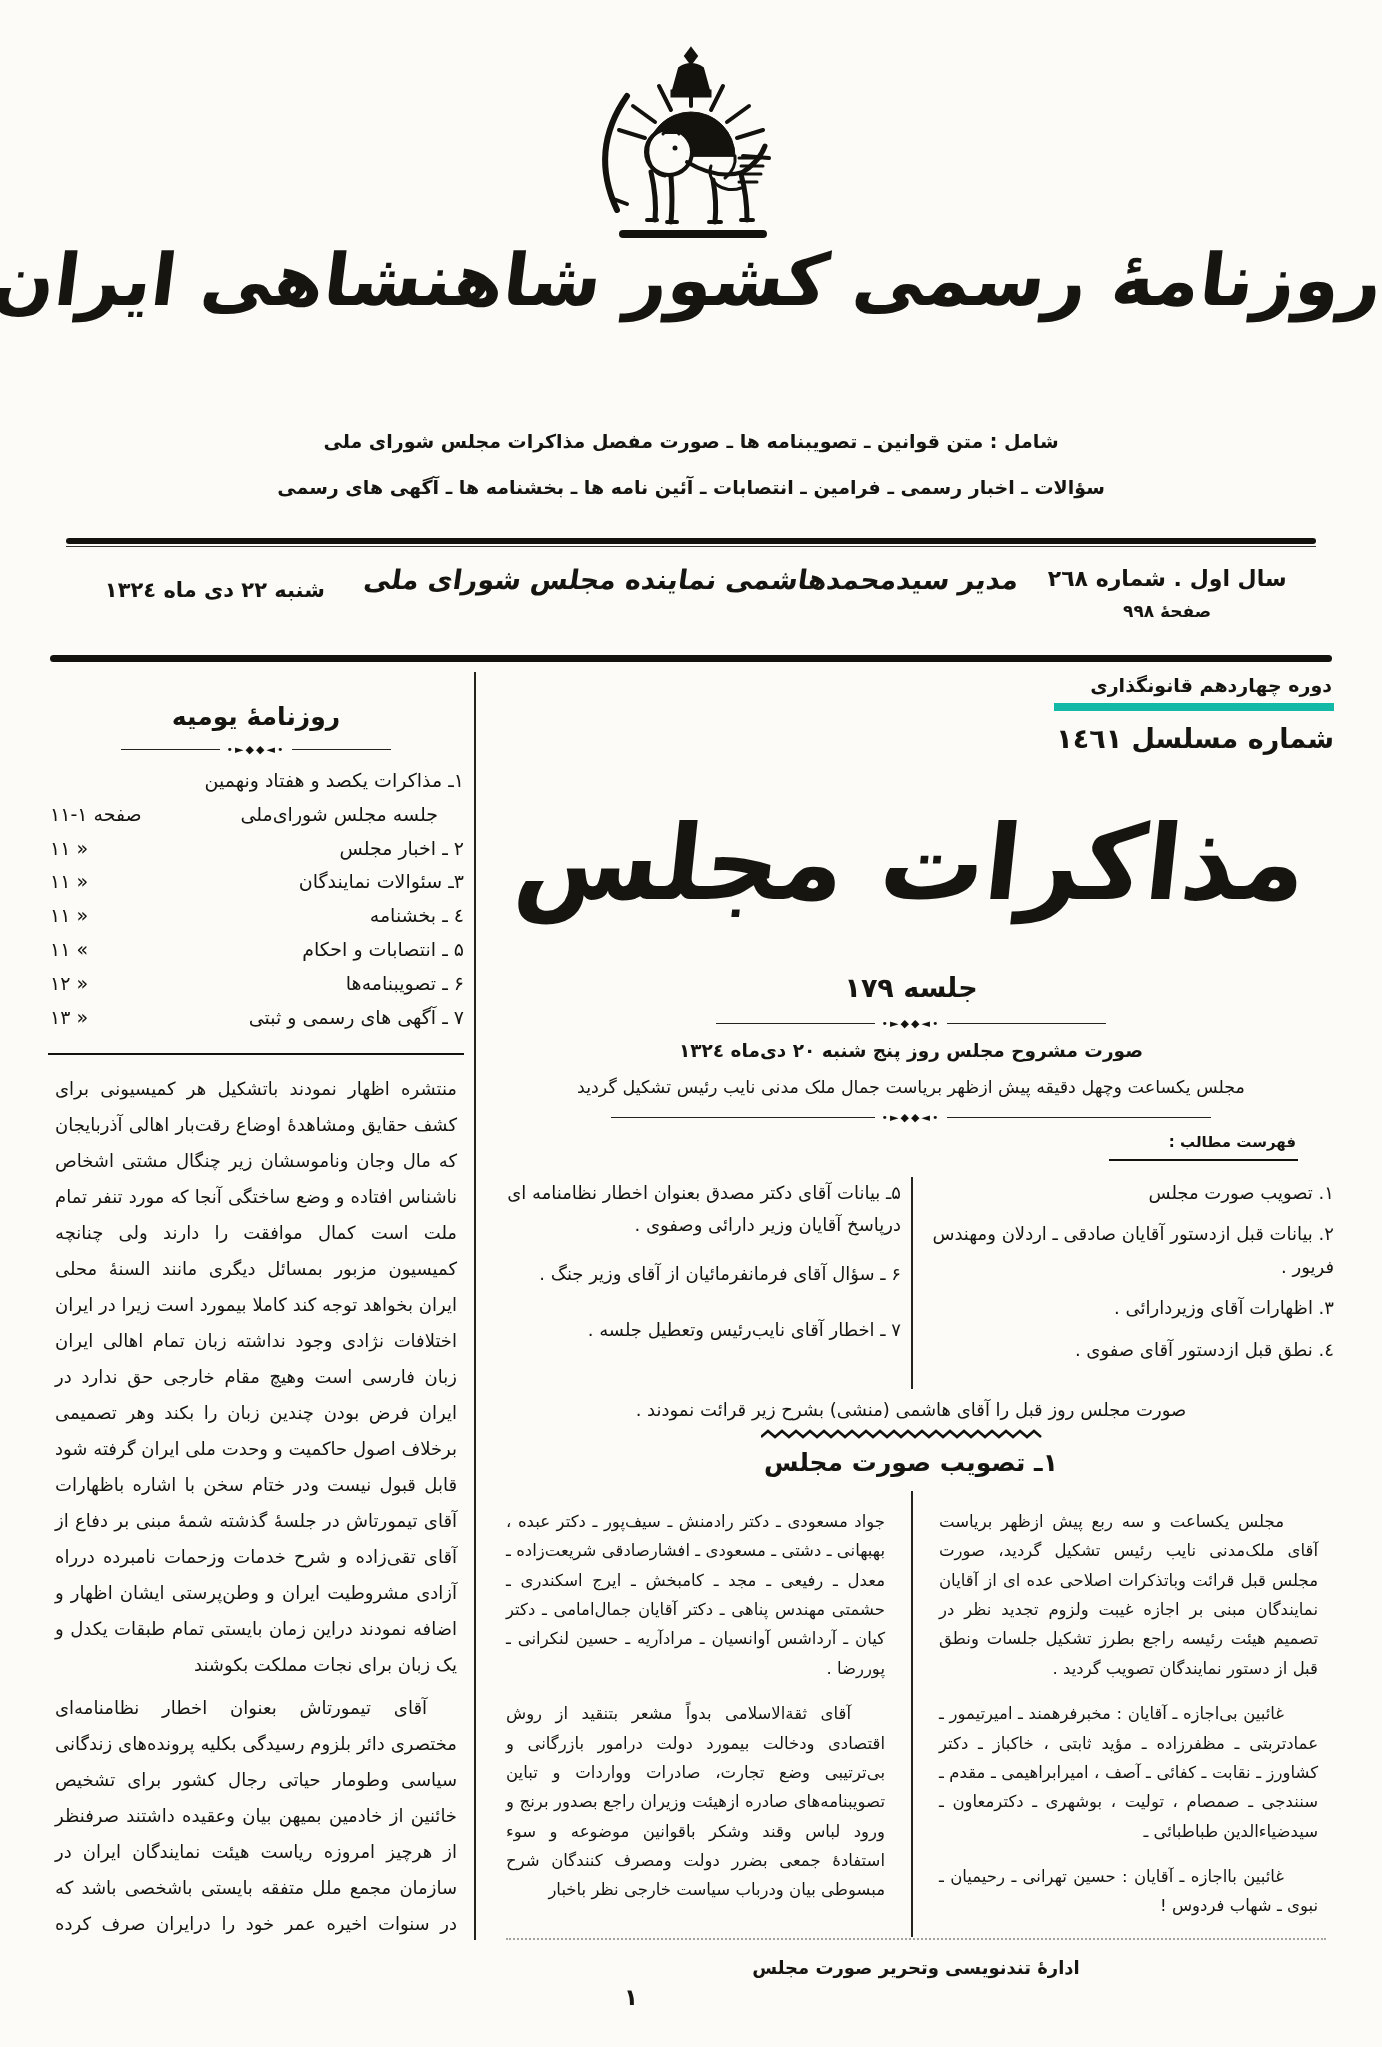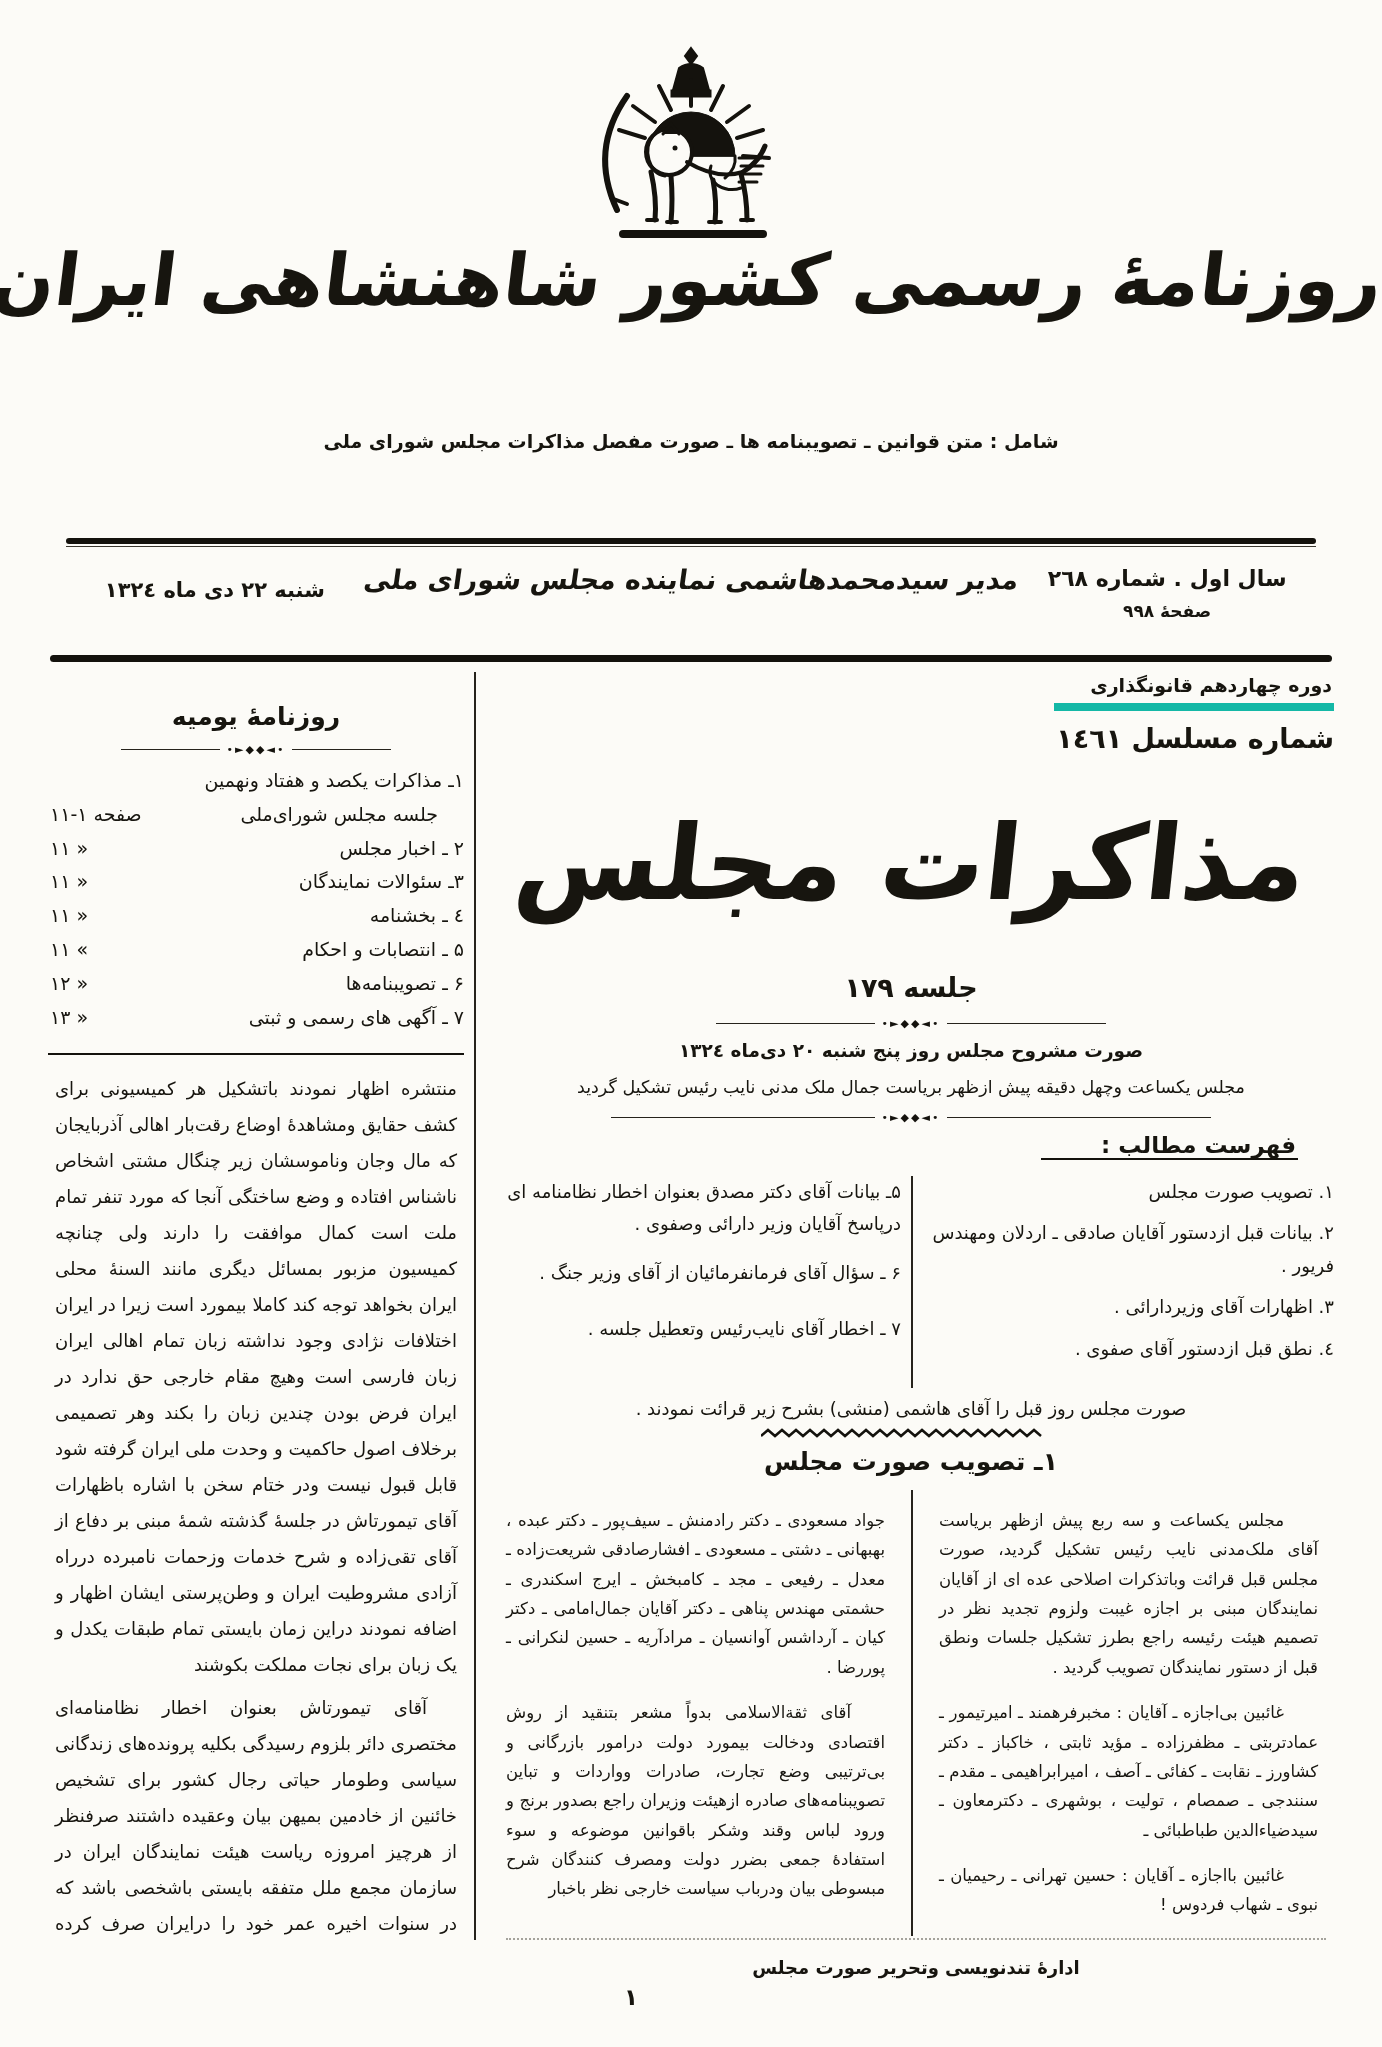--- a/index.html
+++ b/index.html
@@ -46,21 +46,21 @@
     height:218px; display:flex; align-items:center; justify-content:center;
     font-size:104px; font-weight:bold; transform:skewX(-6deg);
     white-space:nowrap; letter-spacing:2px;
   }
   .session{text-align:center; font-size:27px; font-weight:bold;}
   .orn-session{width:390px; margin:14px auto 10px;}
   .transcript{text-align:center; font-size:18.5px; font-weight:bold; margin-top:8px;}
   .opening{text-align:center; font-size:17.5px; margin-top:16px;}
   .orn-open{width:600px; margin:14px auto 8px;}
   .agenda-head-wrap{margin:8px 36px 0 0;}
-  .agenda-head{display:inline-block; font-size:23px; font-weight:bold; padding:0 2px 0 60px; border-bottom:2px solid #14120d;text-align:center;}
+  .agenda-head{display:inline-block; font-size:15px; font-weight:bold; padding:0 2px 8px 60px; border-bottom:2px solid #14120d;text-align:center;}
   .agenda{display:flex; direction:rtl; margin-top:16px; min-height:212px;}
   .ag-col{width:calc(50% - 12px);}
   .ag-div{width:2px; background:#26231c; margin:0 10px;}
   .ag-col p{margin:0 0 9px; font-size:18px; line-height:1.8;}
   .ag-left p.gap1{margin-top:16px;}
   .ag-left p.gap2{margin-top:24px;}
   .reading{text-align:center; font-size:18px; margin-top:10px;}
   .zigzag{display:block; margin:8px auto 2px;}
   .sec-head{text-align:center; font-size:25px; font-weight:bold; margin:8px 0 14px;}
   .cols{display:flex; direction:rtl; flex:1;}
@@ -135,20 +135,21 @@
         <path d="M158 140 q6 22 6 46" stroke-width="5"></path>
         <path d="M64 186 h10 M84 188 h10 M126 188 h12 M158 186 h12" stroke-width="4"></path>
 
         <rect x="36" y="196" width="148" height="8" rx="4" fill="#14120d" stroke="none"></rect>
       </g>
     </svg>
   </div>
 
   <div class="m-title">روزنامهٔ رسمی کشور شاهنشاهی ایران</div>
   <div class="m-sub m-sub1">شامل : متن قوانین ـ تصویبنامه ها ـ صورت مفصل مذاکرات مجلس شورای ملی</div>
+  <div class="m-sub m-sub2">سؤالات ـ اخبار رسمی ـ فرامین ـ انتصابات ـ آئین نامه ها ـ بخشنامه ها ـ آگهی های رسمی</div>
   <div class="rule-a"></div>
 
   <div class="header-bar">
     <div class="hb-cell">
       <div class="hb-issue">سال اول . شماره ۲٦۸</div>
       <div class="hb-pageref">صفحهٔ ٩٩٨</div>
     </div>
     <div class="hb-cell">
       <div class="hb-director">مدیر سیدمحمدهاشمی نماینده مجلس شورای ملی</div>
     </div>

